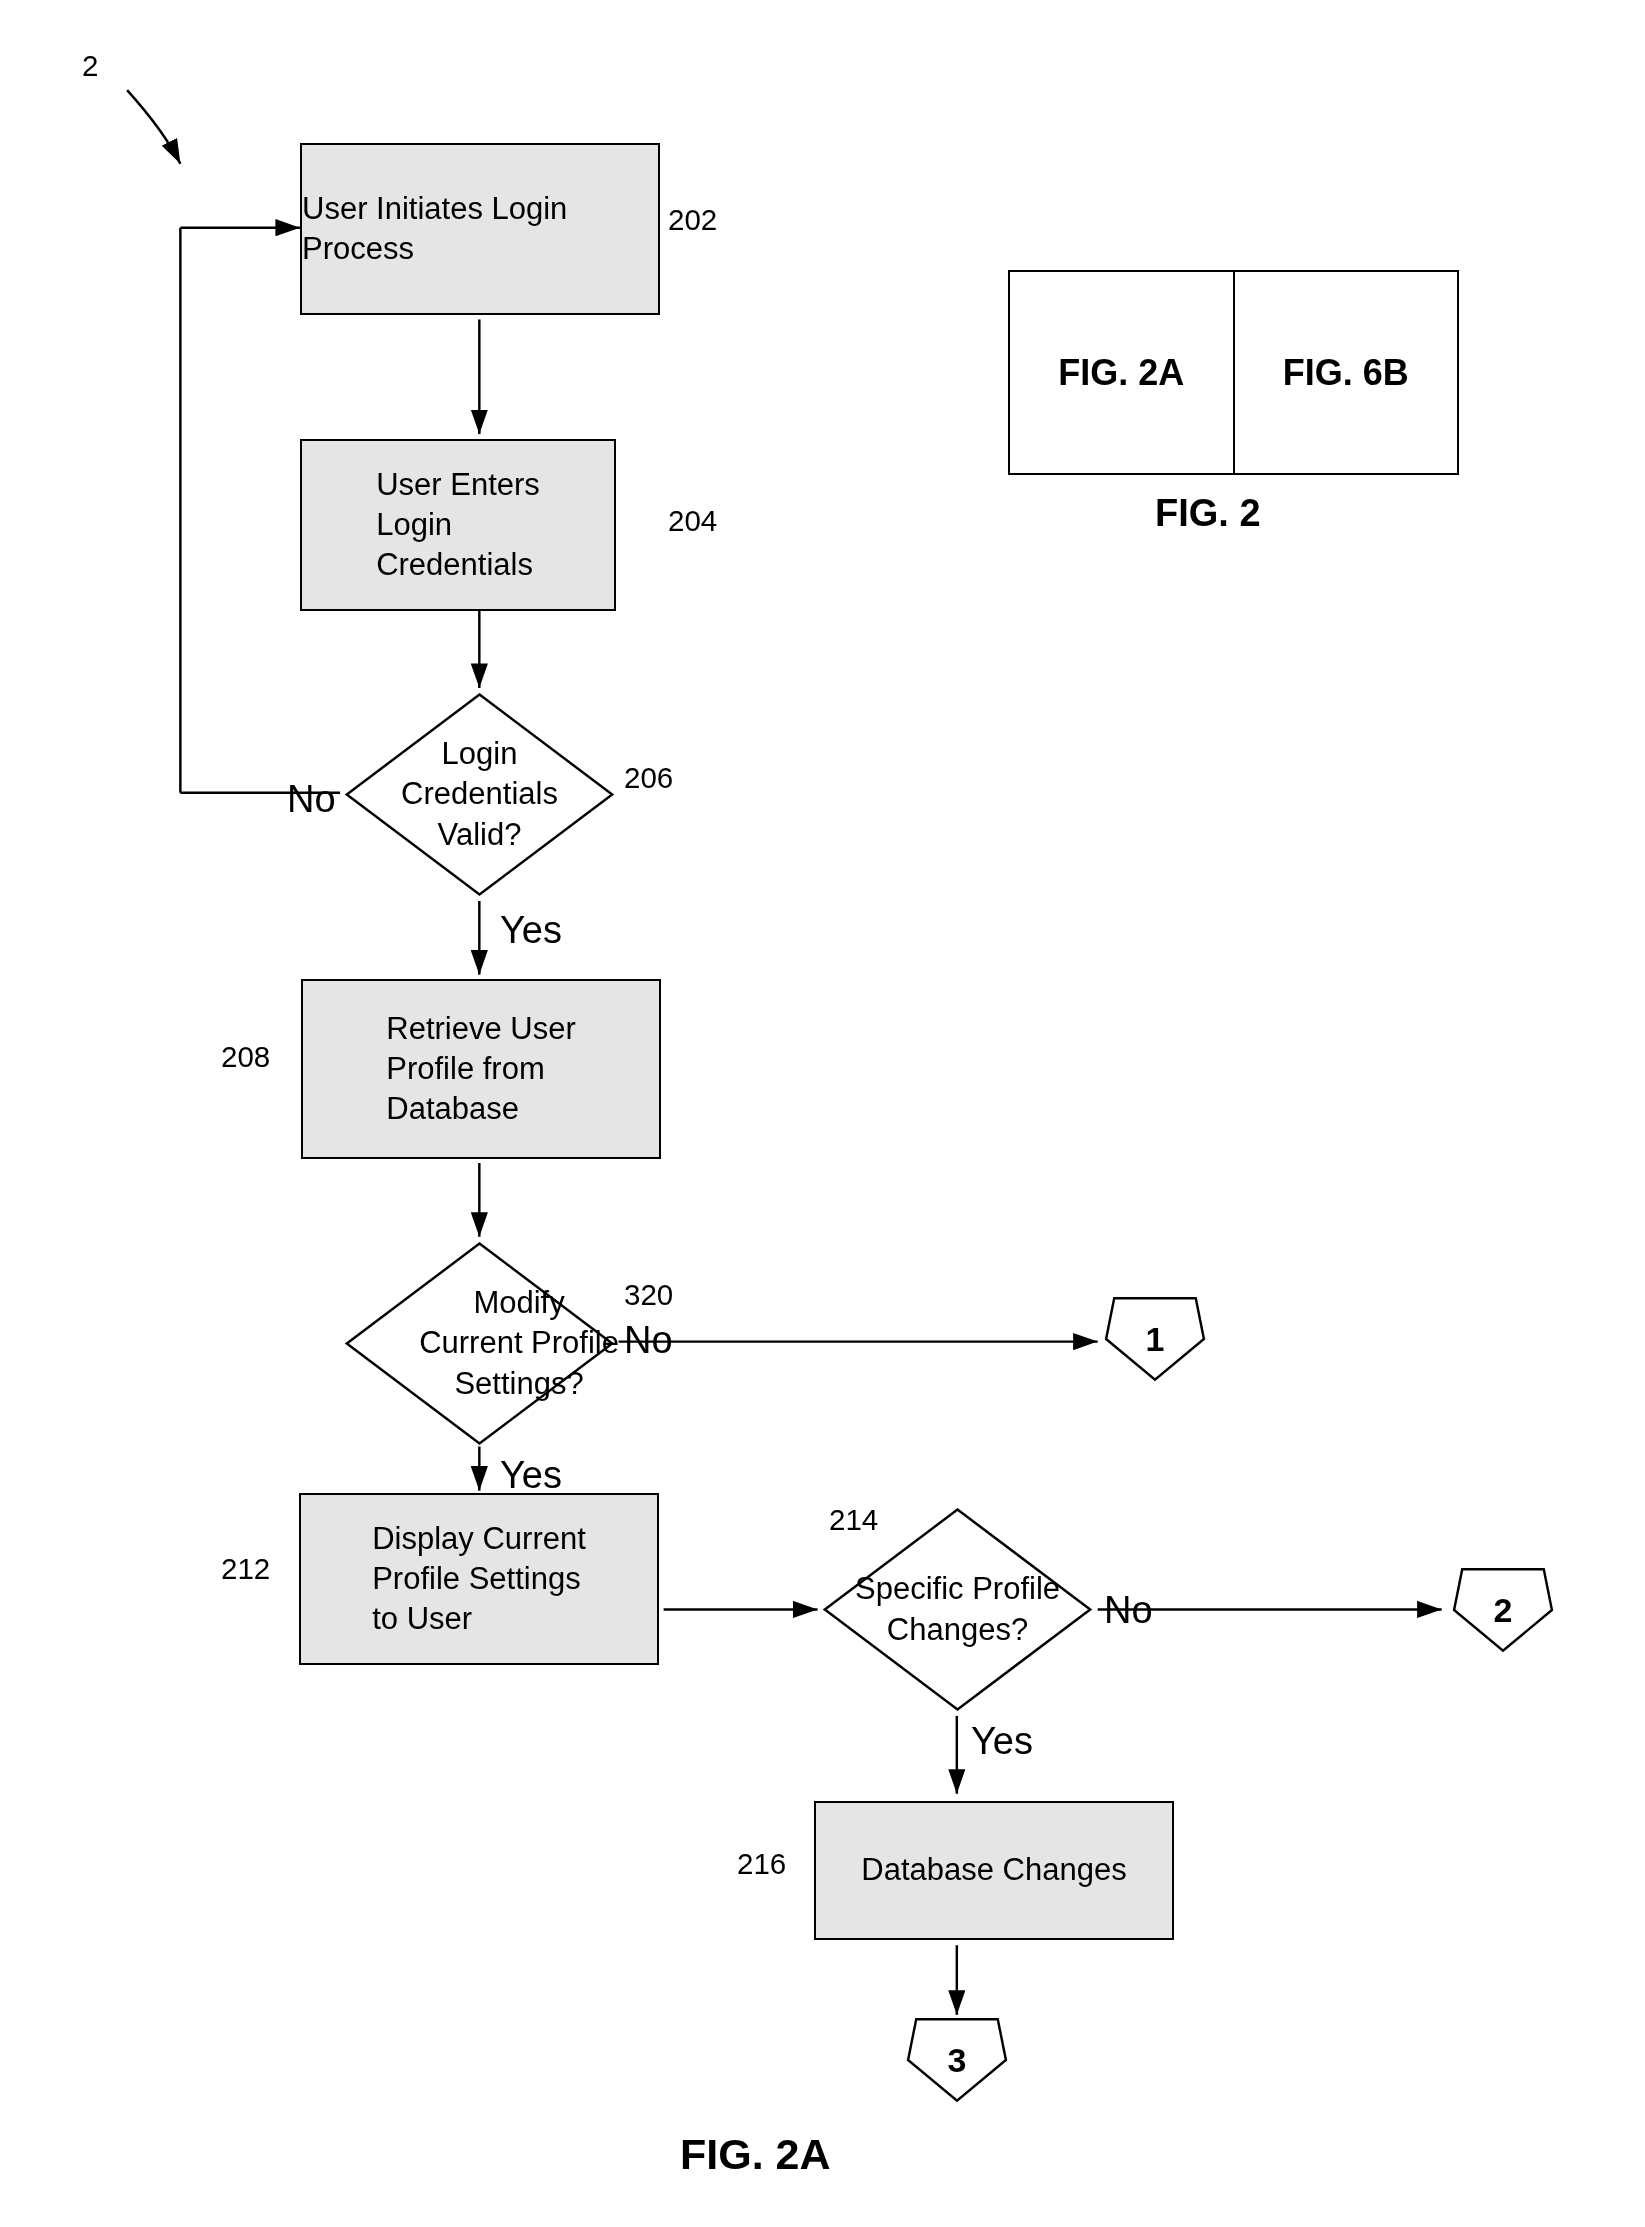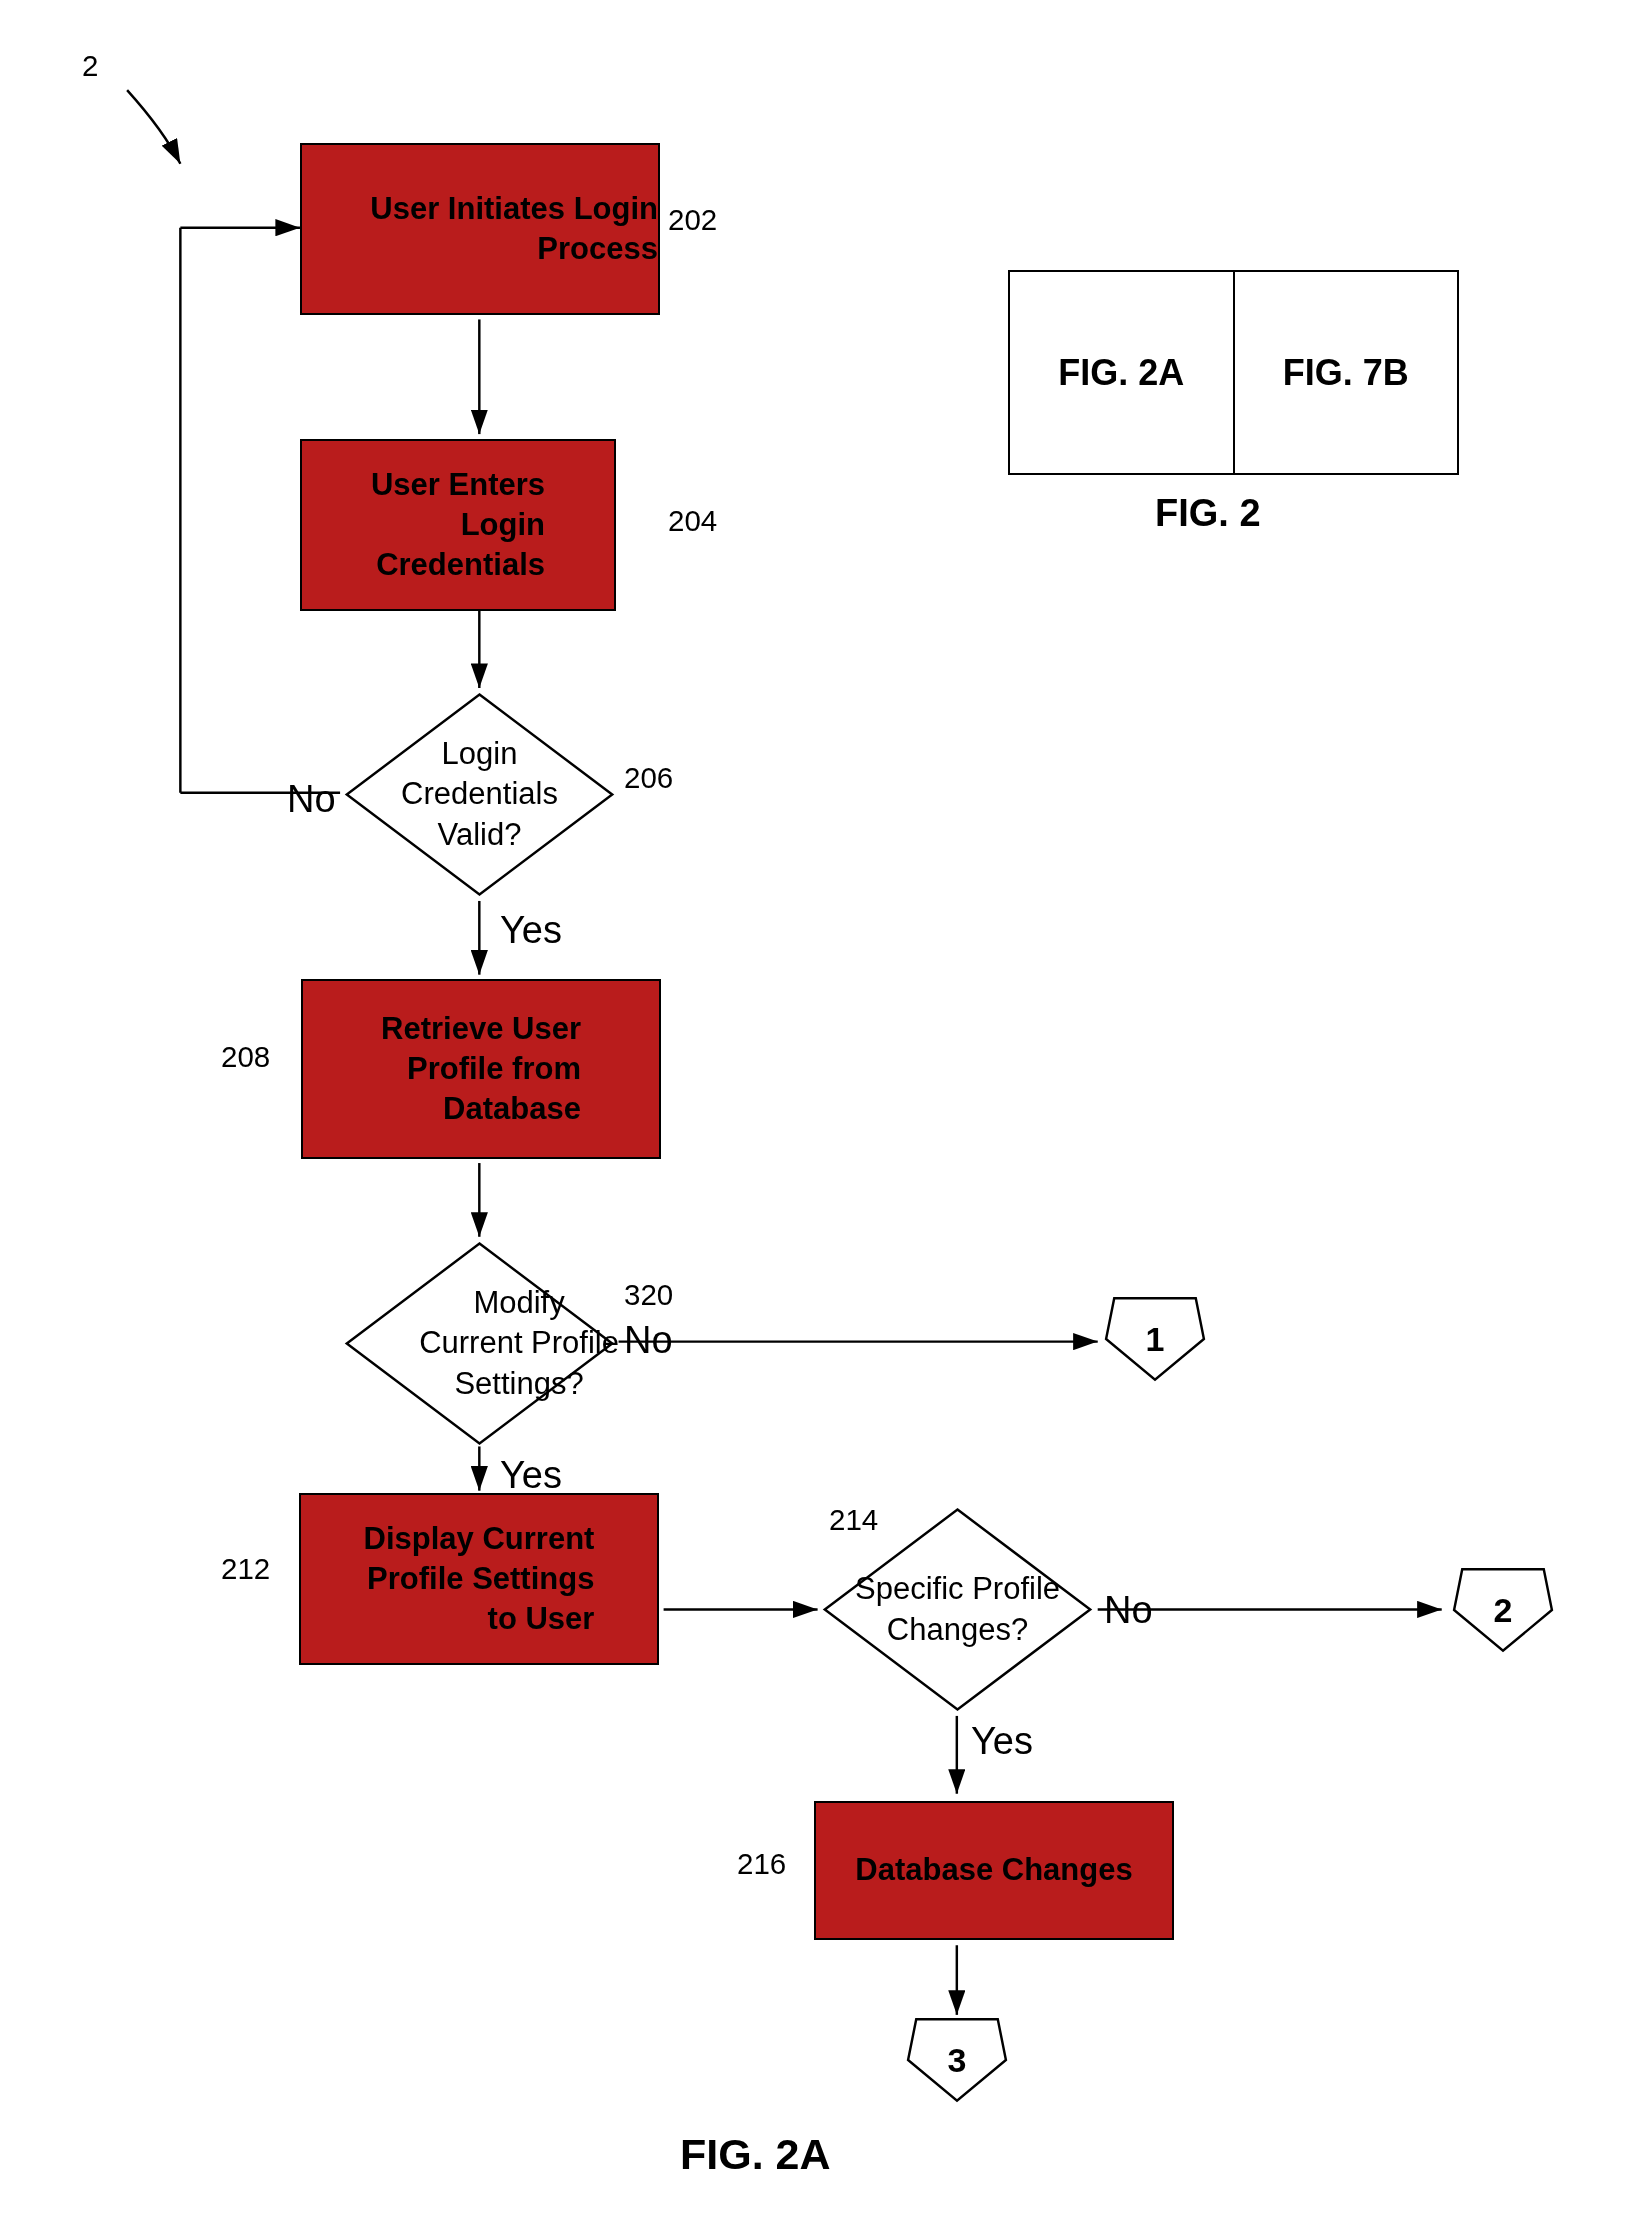--- a/index.html
+++ b/index.html
@@ -15,27 +15,27 @@
     .diagram-container {
       position: relative;
       width: 1645px;
       height: 2227px;
     }
 
     
     .fc-box {
       position: absolute;
       border: 2.5px solid #000;
-      background: #b91c1c;
-      display: flex;
-      align-items: center;
-      justify-content: center;
-      text-align: right;
+      background: #e5e5e5;
+      display: flex;
+      align-items: center;
+      justify-content: center;
+      text-align: left;
       font-size: 31px;
-      font-weight: bold;
+      font-weight: normal;
       line-height: 1.3;
     }
 
     .fc-diamond {
       position: absolute;
       width: 279px;
       height: 213px;
       display: flex;
       align-items: center;
       justify-content: center;
@@ -271,20 +271,20 @@
       <polygon points="15,5 115,5 125,55 65,105 5,55" fill="white" stroke="black" stroke-width="3"></polygon>
     </svg>
     <span>3</span>
   </div>
 
   <div class="fig-label" style="left:680px; top:2130px;">FIG. 2A</div>
 
   <div class="fig2-box" style="left:1008px; top:270px; width:451px; height:205px;">
     <div class="fig2-inner">
       <div class="fig2-cell">FIG. 2A</div>
-      <div class="fig2-cell">FIG. 7B</div>
+      <div class="fig2-cell">FIG. 6B</div>
     </div>
   </div>
 
   <div class="diagram-label" style="left:1155px; top:492px;">FIG. 2</div>
 
 </div>
 
 
 </body></html>

